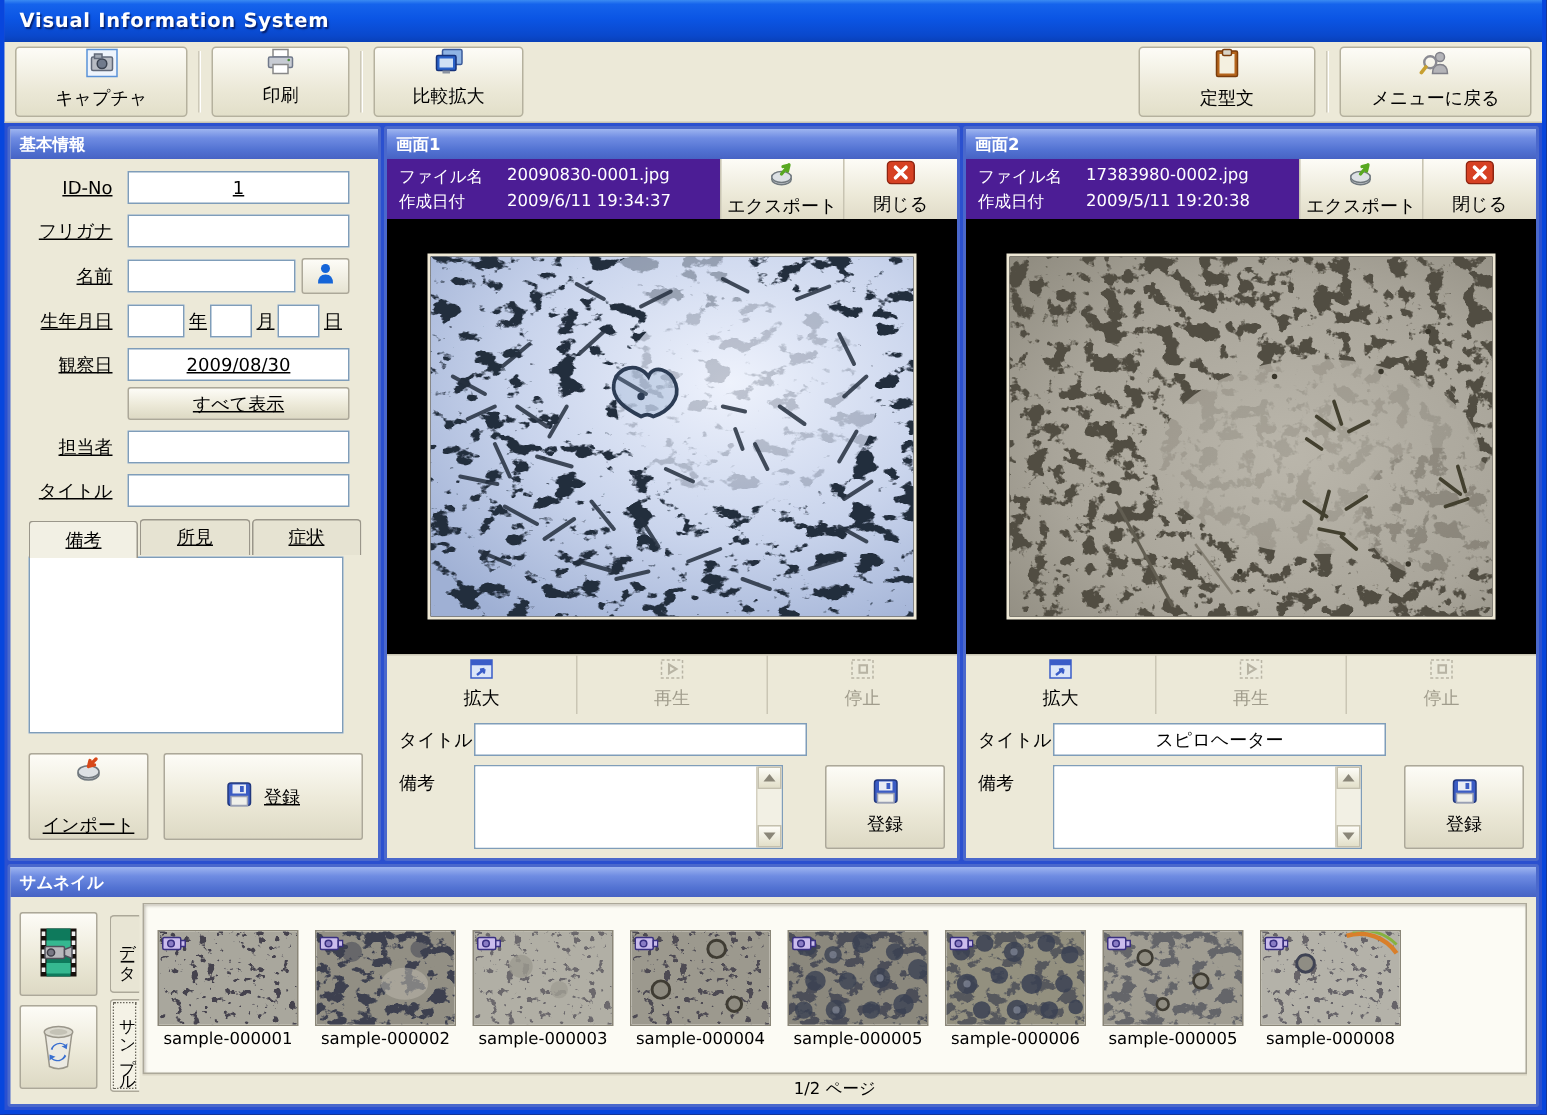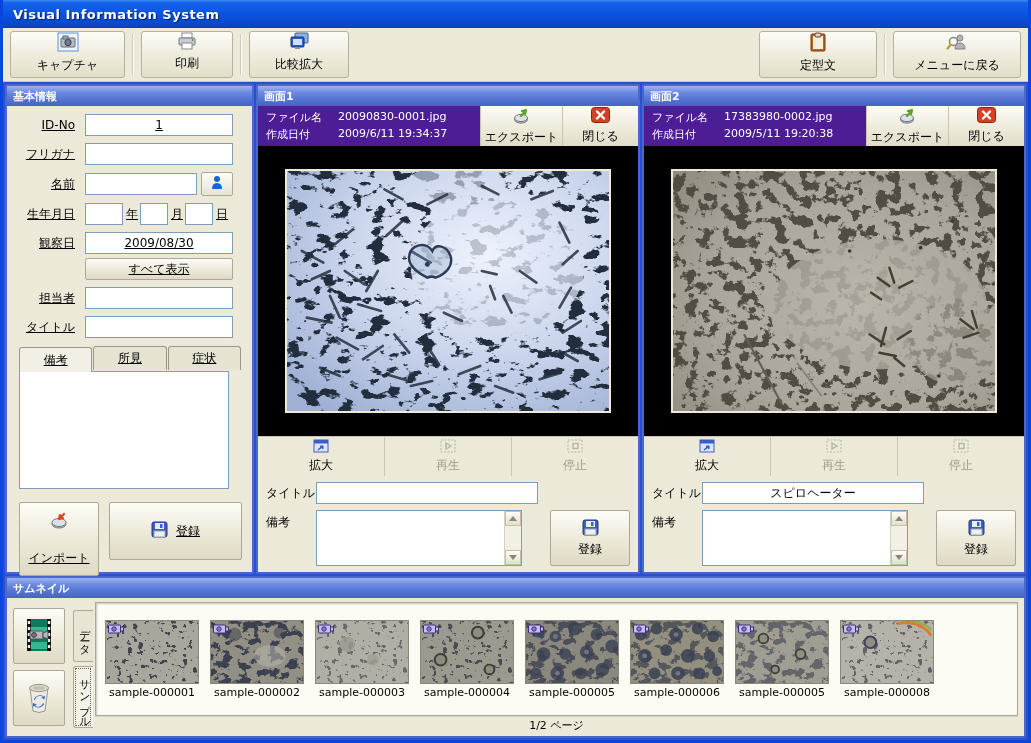--- a/index.html
+++ b/index.html
@@ -50,21 +50,21 @@
     cursor:pointer; color:#000; }
   .showall { width:148px; height:22px; margin-left:72px; }
   .bi-tabs { display:flex; margin:8px 0 0 6px; }
   .bi-tab { flex:1; height:24px; font-size:12px; display:flex; align-items:center; justify-content:center;
     border:1px solid #9a968a; border-bottom:none; border-radius:3px 3px 0 0; cursor:pointer;
     background:#e6e3d2; margin-right:1px; }
   .bi-tab.active { background:#f2f0e4; position:relative; top:1px; height:25px; }
   .bi-memo { margin-left:6px; width:210px; height:118px; resize:none; border:1px solid #7f9db9;
     background:#fff; font-family:inherit; font-size:12px; }
   .bi-bottom { display:flex; margin:10px 0 0 6px; gap:10px; }
-  .import-btn { width:80px; height:74px; display:flex; flex-direction:column; align-items:center; justify-content:center; gap:18px; }
+  .import-btn { width:80px; height:58px; display:flex; flex-direction:column; align-items:center; justify-content:center; gap:18px; }
   .bi-reg { flex:1; height:58px; display:flex; align-items:center; justify-content:center; gap:8px; }
   
   .info-row { display:flex; flex:0 0 40px; height:40px; }
   .info-black { flex:1; background:#4c1d95; color:#fff; font-size:11px; padding:4px 8px;
     display:grid; grid-template-columns:72px 1fr; align-content:space-around; row-gap:2px; }
   .info-btn { width:82px; display:flex; flex-direction:column; align-items:center; justify-content:center; gap:1px;
     background:linear-gradient(180deg,#fdfcf7,#ece9d8 60%,#e0dcc8); border:none;
     border-left:1px solid #c8c4b2; font-size:12px; font-family:Liberation Serif, serif; cursor:pointer; }
   .info-btn.close-b { width:76px; }
   .img-area { flex:1; background:#000; display:flex; align-items:center; justify-content:center; min-height:0; }

